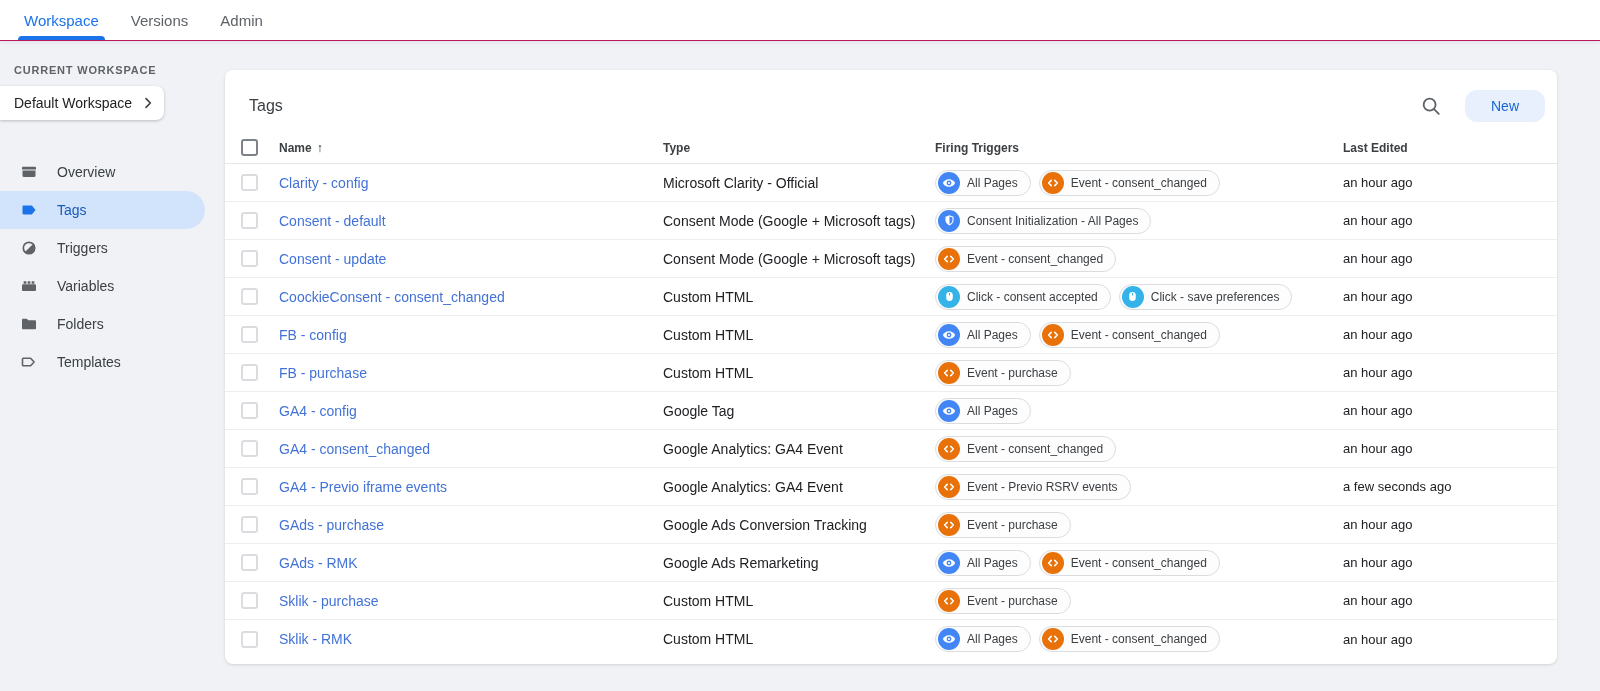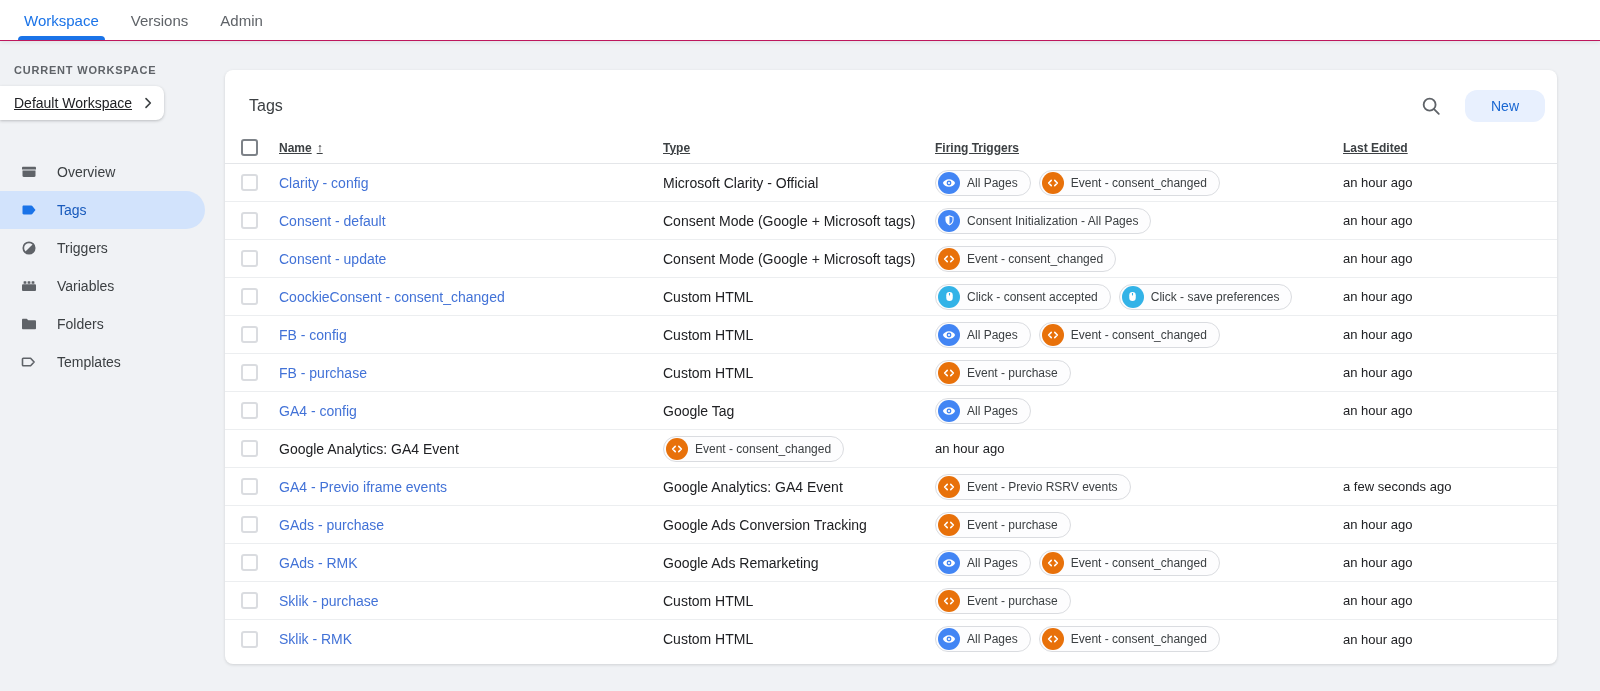--- a/index.html
+++ b/index.html
@@ -19,21 +19,21 @@
   .content { display:flex; height:650px; }
 
   
   .sidebar { width:225px; flex:none; padding-top:23px; }
   .ws-label { margin-left:14px; font-size:11px; font-weight:600;
     letter-spacing:.8px; color:#5f6368; }
   .ws-card { margin-top:10px; width:164px; height:34px; background:#fff;
     border-radius:0 8px 8px 0; box-shadow:0 1px 3px rgba(60,64,67,.3);
     display:flex; align-items:center; justify-content:space-between;
     padding:0 8px 0 14px; font-size:14px; font-weight:500; color:#202124;
-    cursor:pointer;text-decoration:underline; }
+    cursor:pointer; }
   .nav { margin-top:33px; }
   .nav-item { height:38px; width:205px; display:flex; align-items:center;
     gap:17px; padding-left:18px; border-radius:0 19px 19px 0;
     font-size:14px; color:#3c4043; cursor:pointer; }
   .nav-item .nicon { width:22px; height:20px; display:flex; align-items:center;
     justify-content:center; color:#5f6368; }
   .nav-item.active { background:#d2e3fc; color:#185abc; font-weight:500; }
   .nav-item.active .nicon { color:#1a73e8; }
 
   
@@ -45,21 +45,21 @@
   .search-btn { width:40px; height:40px; display:flex; align-items:center;
     justify-content:center; cursor:pointer; border:none; background:none; }
   .new-btn { margin-left:14px; padding:8px 26px; background:#e8f0fe;
     color:#1967d2; font-size:14px; font-weight:500; border:none;
     border-radius:12px; cursor:pointer; font-family:inherit; }
 
   
   .grid { display:grid; grid-template-columns:38px 384px 272px 408px 1fr;
     padding:0 16px; align-items:center; }
   .thead { height:32px; border-bottom:1px solid #e4e6e9; }
-  .th { font-size:12px; font-weight:600; color:#3c4043;text-decoration:underline; }
+  .th { font-size:12px; font-weight:600; color:#3c4043; }
   .sort-arrow { margin-left:5px; font-size:12px; color:#202124; }
   .trow { height:38px; border-bottom:1px solid #eceef0; }
   .trow:last-child { border-bottom:none; }
   .cb { width:17px; height:17px; border:2px solid #dadce0; border-radius:3px;
     background:#fff; cursor:pointer; }
   .cb.hd { border-color:#7d8288; }
   .name-link { font-size:14px; color:#4272d7; text-decoration:none; cursor:pointer; }
   .type-cell { font-size:14px; color:#202124; }
   .trig-cell { display:flex; gap:8px; overflow:hidden; white-space:nowrap; }
   .date-cell { font-size:13px; color:#202124; }
@@ -341,20 +341,21 @@
                 </span>
                 <span class="chip-label">All Pages</span>
               </div>
             </div>
             <div class="date-cell">an hour ago</div>
           </div>
           <div class="grid trow">
             <div>
               <div class="cb"></div>
             </div>
+            <div><a class="name-link">GA4 - consent_changed</a></div>
             <div class="type-cell">Google Analytics: GA4 Event</div>
             <div class="trig-cell">
               <div class="chip">
                 <span class="chip-ic ic-custom-event">
                   <svg width="14" height="14" viewBox="0 0 24 24" fill="none" stroke="#fff" stroke-width="2.6" stroke-linecap="round" stroke-linejoin="round">
                     <path d="M9 7.5 4.5 12 9 16.5"></path>
                     <path d="M15 7.5 19.5 12 15 16.5"></path>
                   </svg>
                 </span>
                 <span class="chip-label">Event - consent_changed</span>

